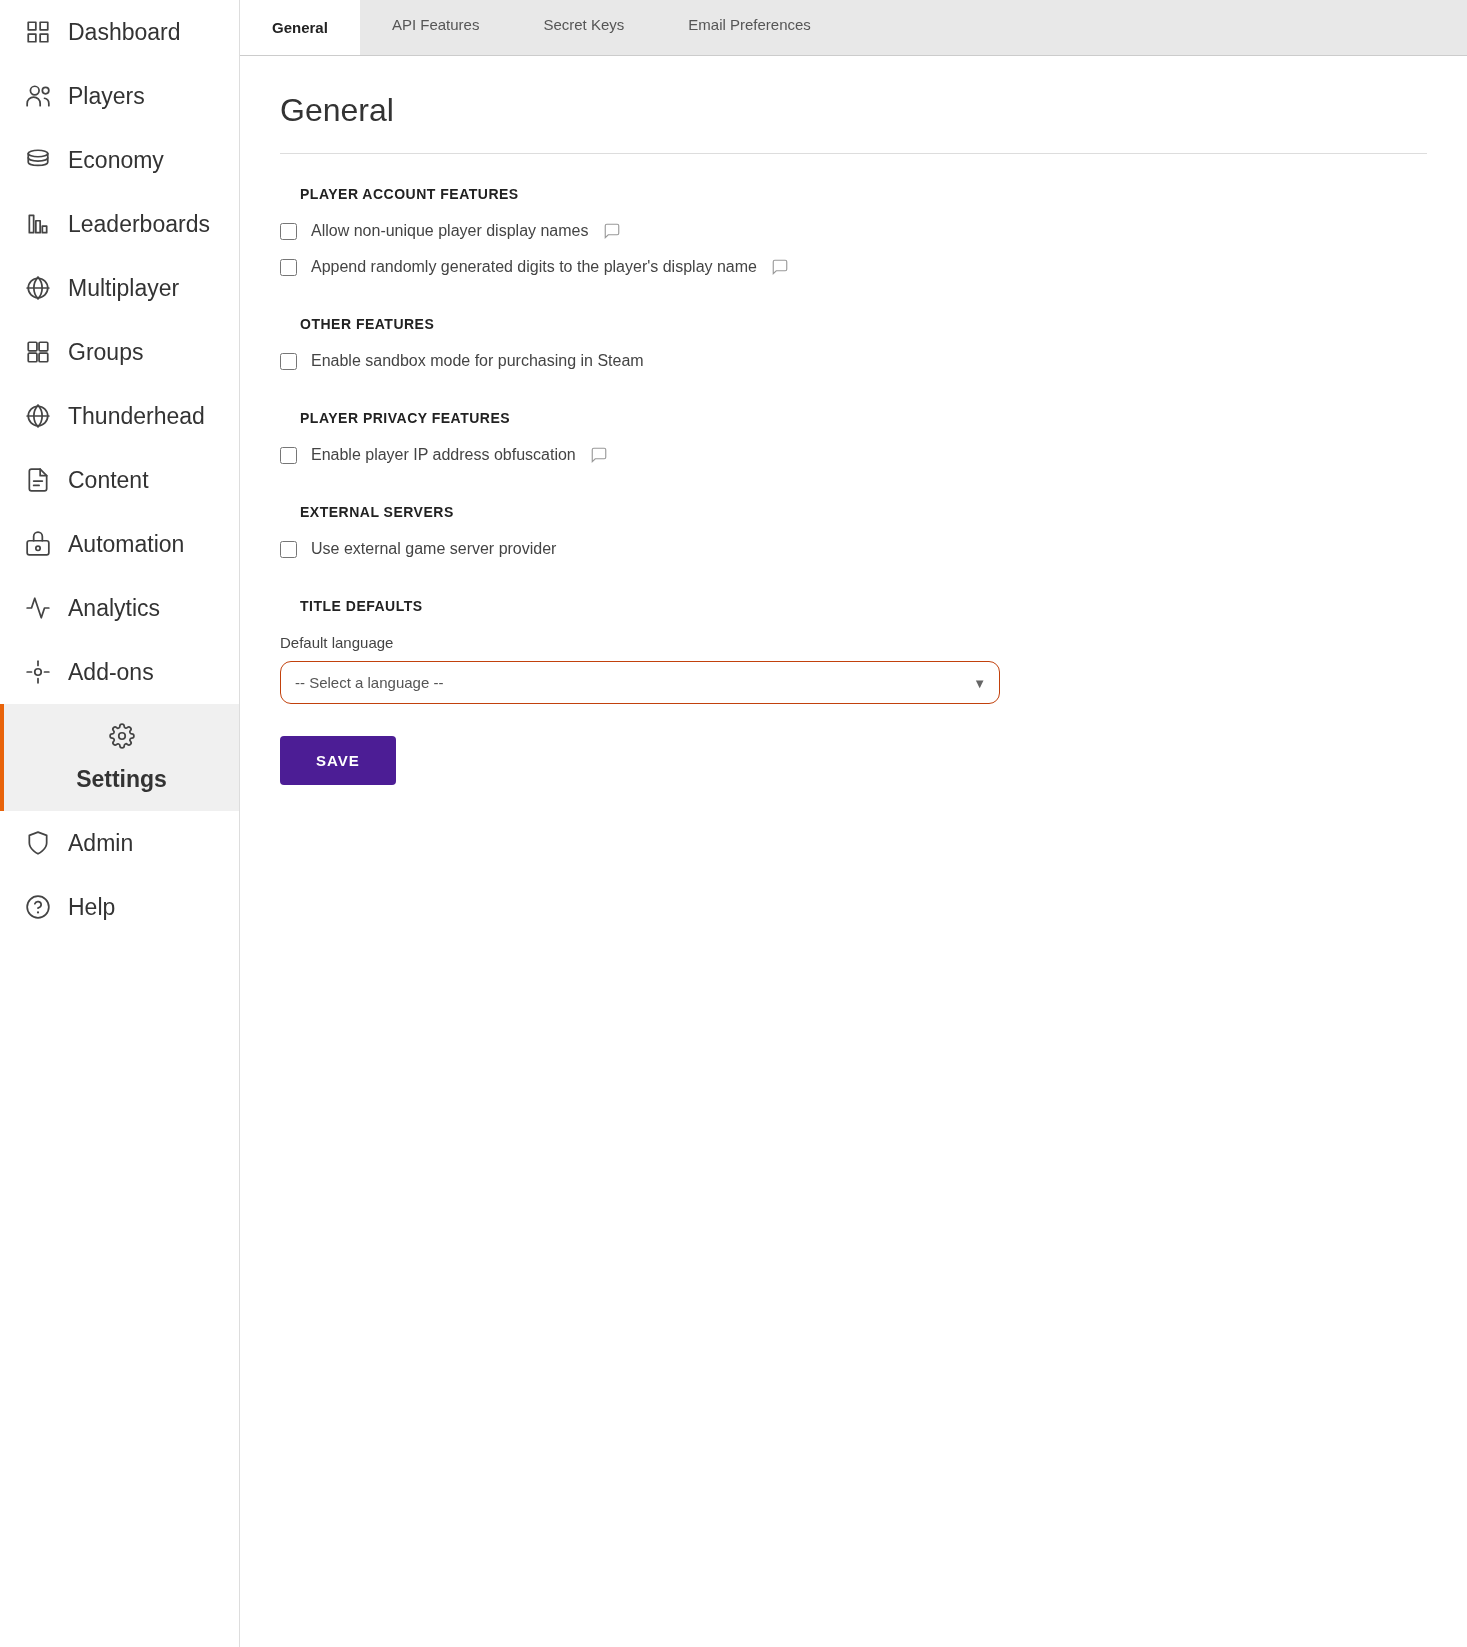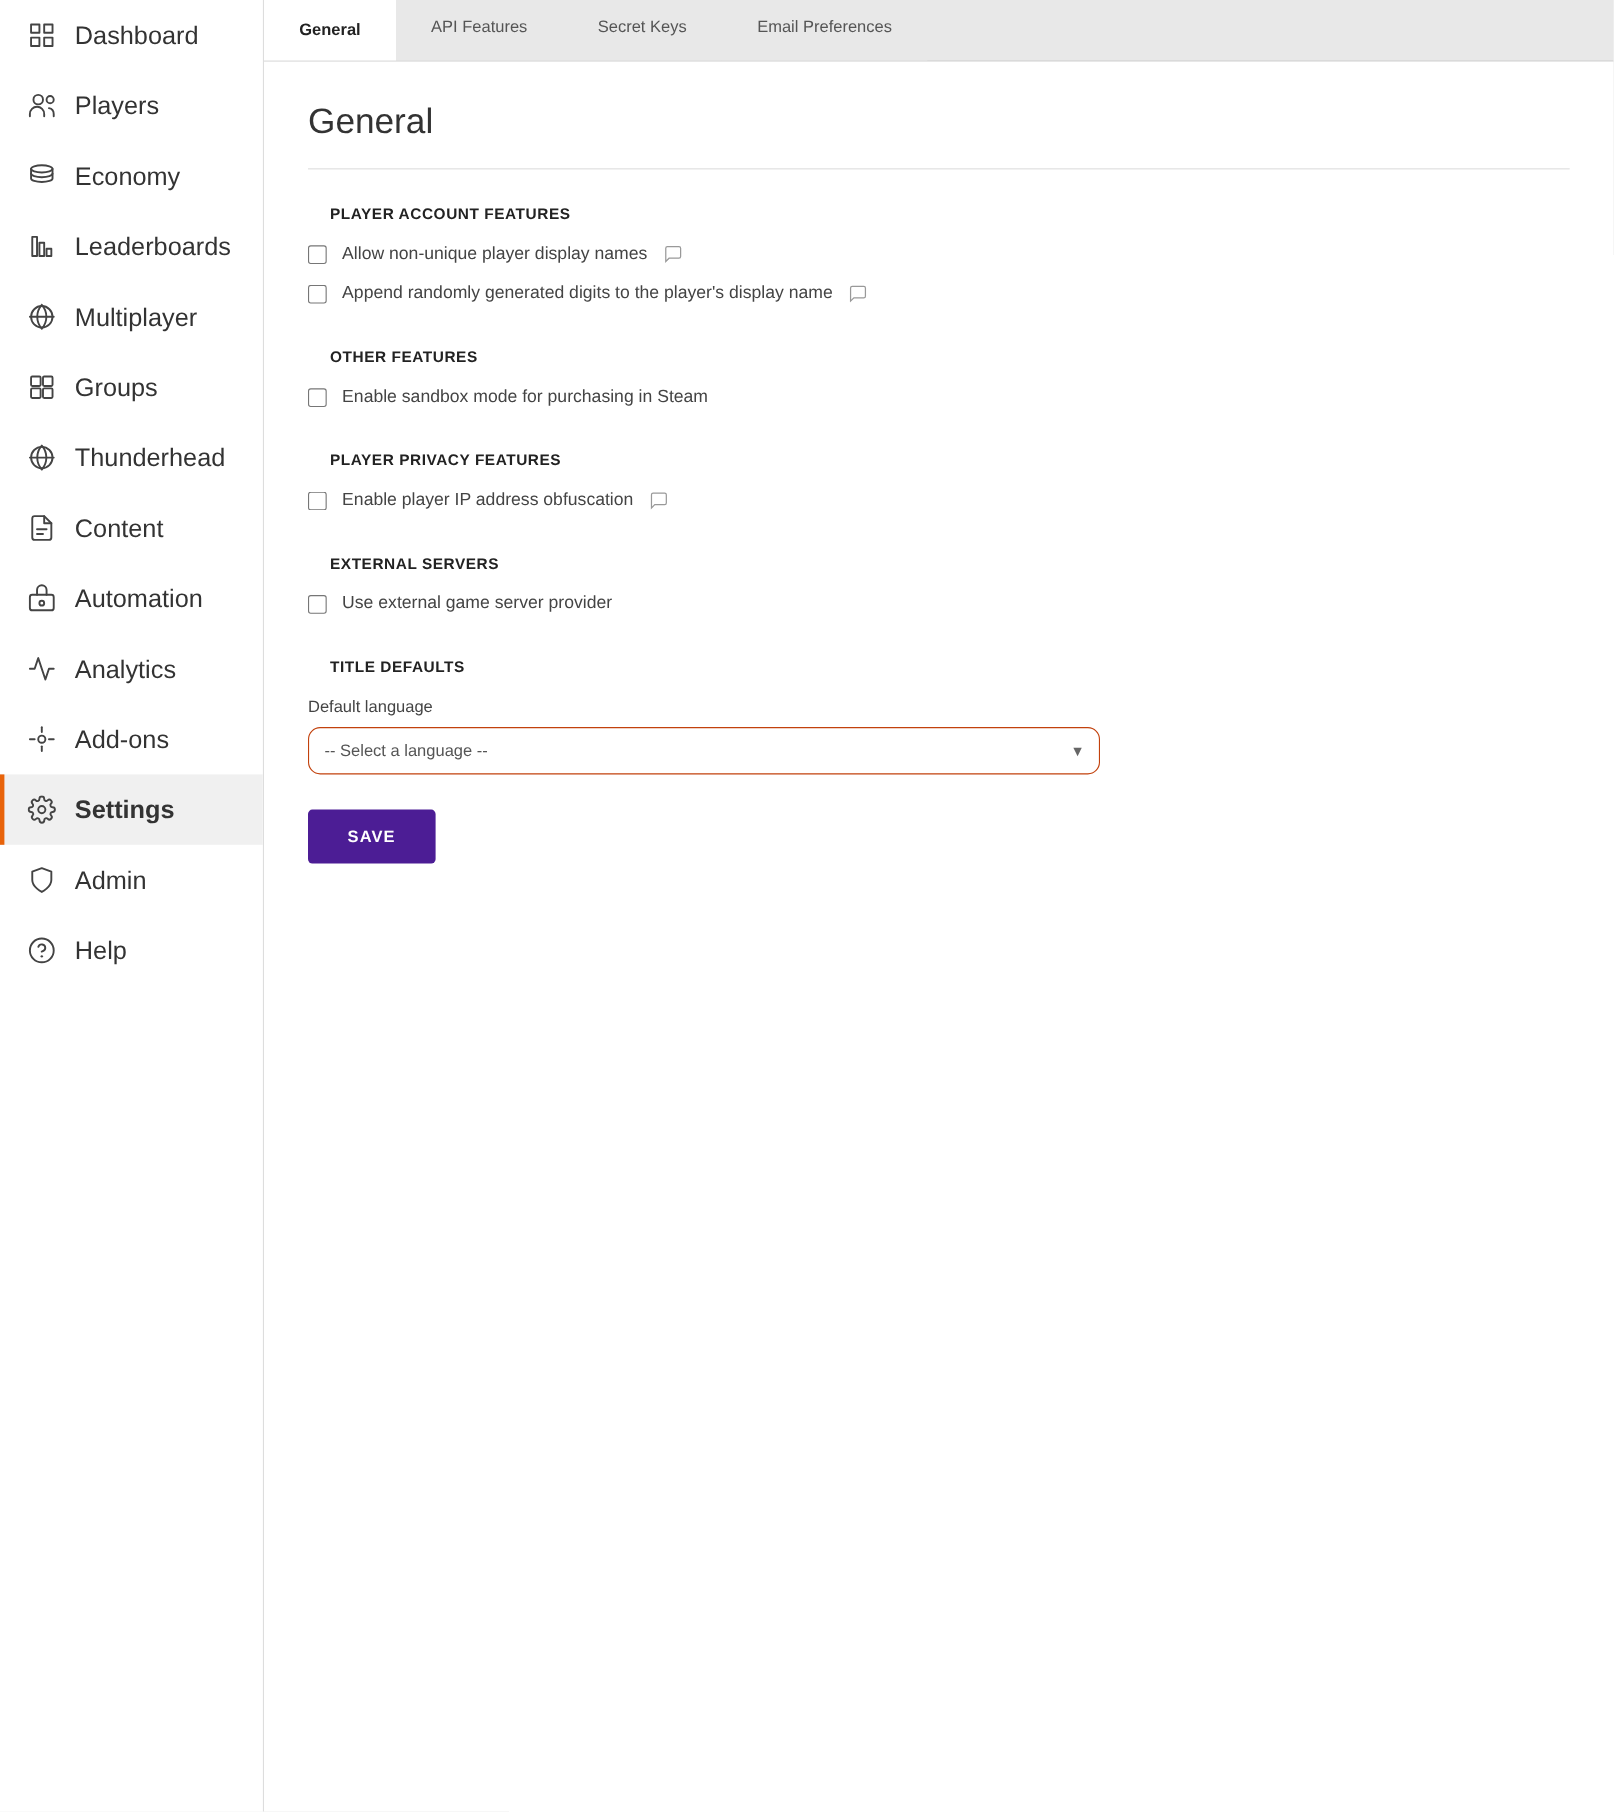--- a/index.html
+++ b/index.html
@@ -23,20 +23,21 @@
       color: #333;
       font-size: 23px;
       gap: 16px;
       border-left: 4px solid transparent;
       transition: background 0.15s;
     }
     .sidebar-item.active {
       background: #f0f0f0;
       border-left: 4px solid #e8630a;
       font-weight: 600;
+      flex-direction: column;
     }
     .sidebar-icon {
       width: 28px;
       height: 28px;
       display: flex;
       align-items: center;
       justify-content: center;
       flex-shrink: 0;
     }
     .sidebar-icon svg {

